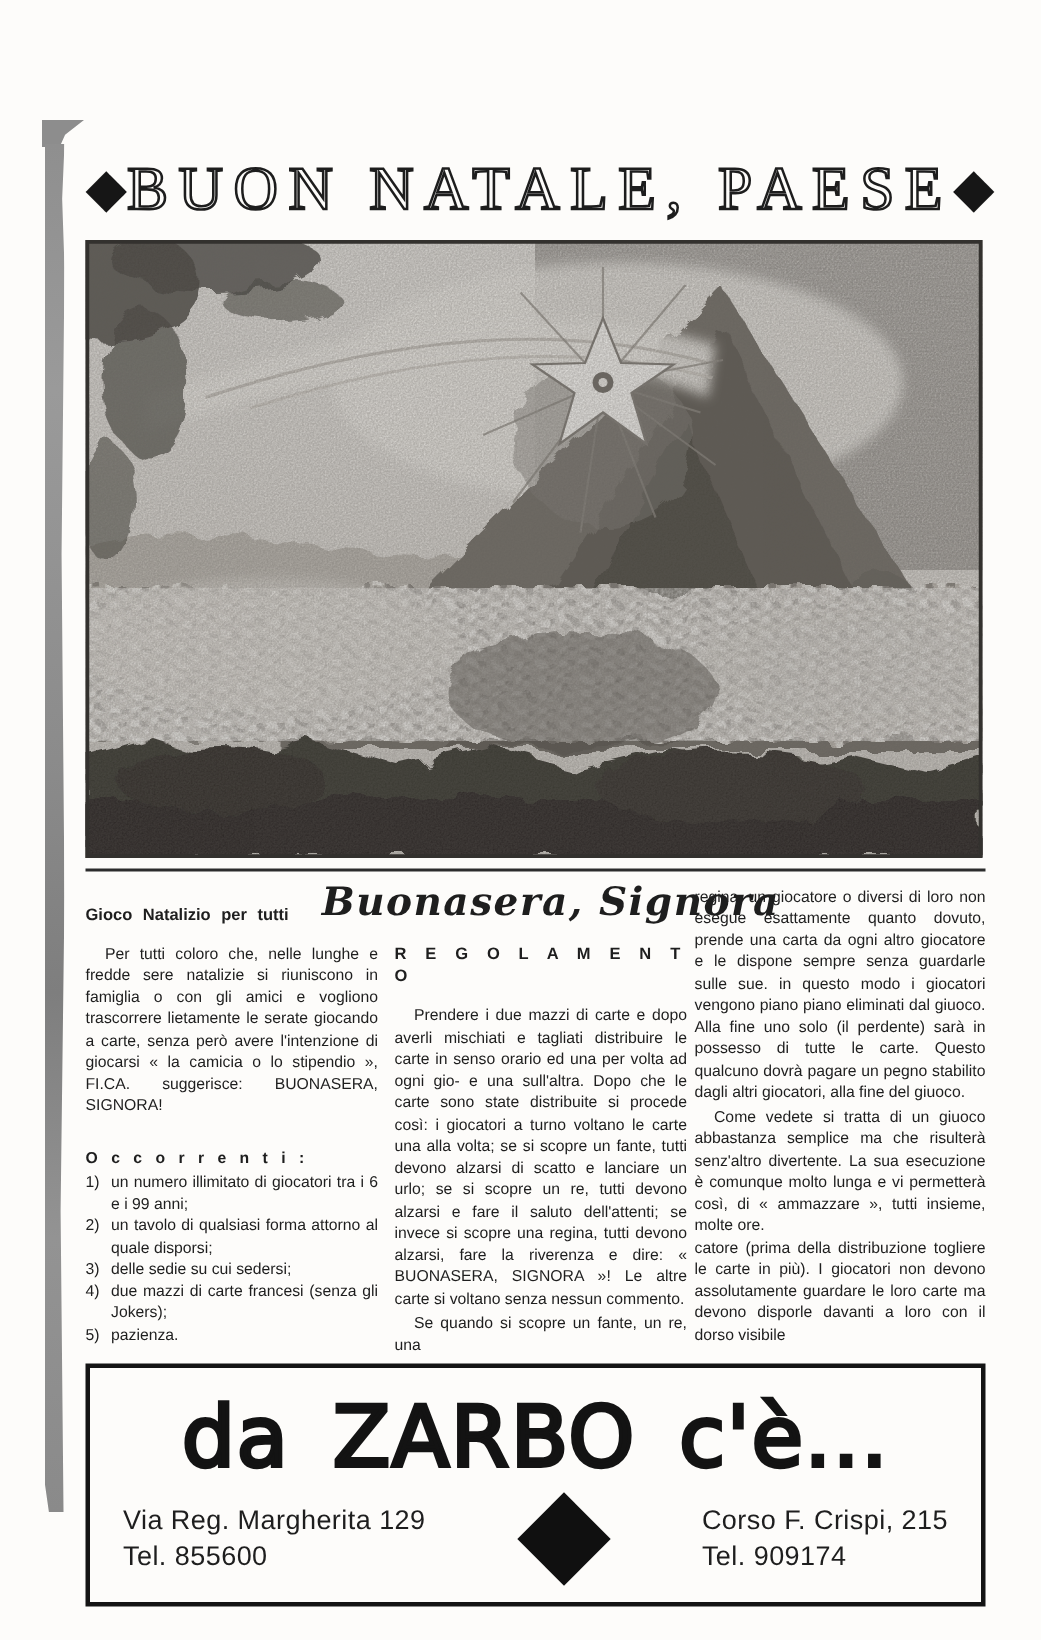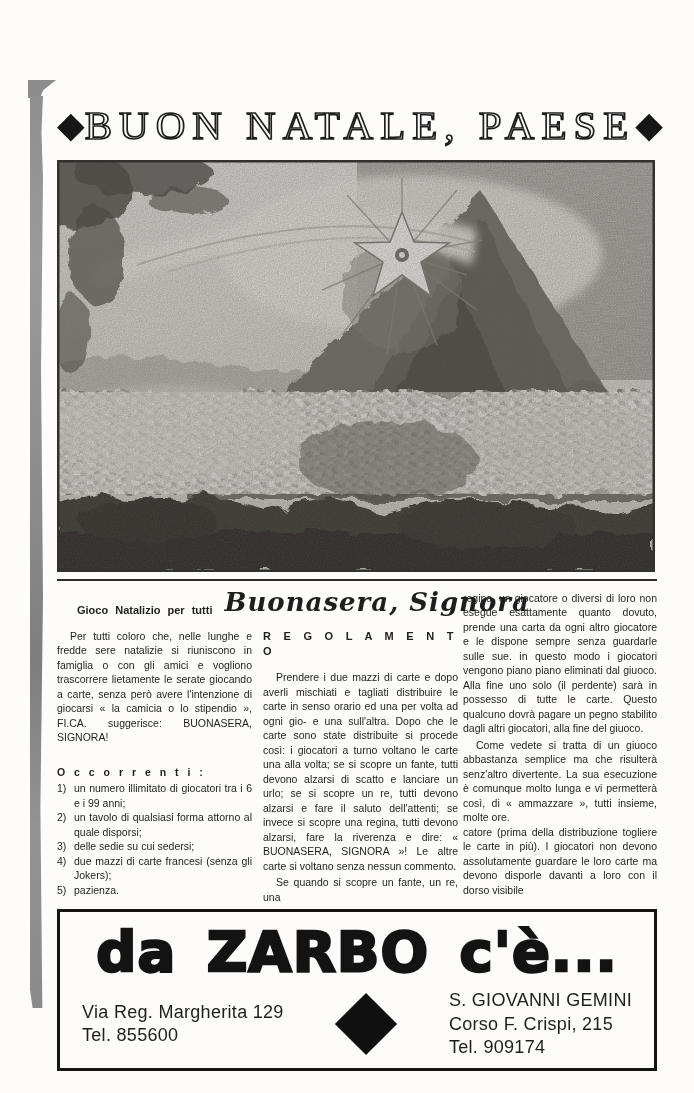--- a/index.html
+++ b/index.html
@@ -40,21 +40,21 @@
   }
 
   
   .photo-wrap { margin-top:10px; width:598px; height:412px; }
   .photo-wrap svg { display:block; }
 
   .article-rule { border:0; border-top:2px solid #2c2c2c; margin:7px 0 8px 0; }
 
   
   .article { position:relative; min-height:240px; font-size:10.5px; line-height:1.38; }
-  .article-header { width:402px; display:flex; align-items:flex-end; gap:12px; height:32px;margin-left:20px; }
+  .article-header { width:402px; display:flex; align-items:flex-end; gap:22px; height:32px; }
   .kicker { font-weight:bold; font-size:11px; word-spacing:4px; padding-bottom:3px; white-space:nowrap; }
   .script-title {
     font-family:"DejaVu Serif", serif; font-style:italic; font-weight:bold;
     font-size:26px; letter-spacing:1px; white-space:nowrap;
   }
   .cols { display:flex; gap:11px; width:402px; margin-top:8px; }
   .col { width:195px; text-align:justify; }
   .col3 { position:absolute; top:2px; right:0; width:194px; text-align:justify; }
   .col p { margin-bottom:0; }
   .indent { text-indent:13px; }
@@ -66,21 +66,21 @@
   .num-item .txt { flex:1; text-align:justify; }
 
   
   .ad-box {
     margin-top:5px; border:3px solid #141414; width:600px; height:162px;
     padding:2px 14px 8px 14px;
     display:flex; flex-direction:column;
   }
   .ad-headline-row { text-align:center; height:88px; display:flex; align-items:center; justify-content:center; }
   .ad-headline {
-    font-family:"DejaVu Sans", sans-serif; font-weight:bold;
+    font-family:"DejaVu Sans", sans-serif; font-weight:normal;
     font-size:56px; letter-spacing:1px; word-spacing:10px; color:#131313;
     -webkit-text-stroke:2.6px #131313;
     white-space:nowrap;
   }
   .ad-addresses { display:flex; align-items:center; justify-content:space-between; padding:0 8px; }
   .ad-col { font-size:18px; line-height:1.32; letter-spacing:0.3px; }
   .ad-diamond-icon {
     width:44px; height:44px; background:#101010; transform:rotate(45deg);
     margin:0 6px; flex:none;
   }
@@ -243,20 +243,19 @@
     <div class="ad-headline-row">
       <span class="ad-headline">da ZARBO c'è...</span>
     </div>
     <div class="ad-addresses">
       <div class="ad-col">
         <div>Via Reg. Margherita 129</div>
         <div>Tel. 855600</div>
       </div>
       <div class="ad-diamond-icon"></div>
       <div class="ad-col">
-        <div>S. GIOVANNI GEMINI</div>
         <div>Corso F. Crispi, 215</div>
         <div>Tel. 909174</div>
       </div>
     </div>
   </div>
 
 </div>
 
 </body></html>

